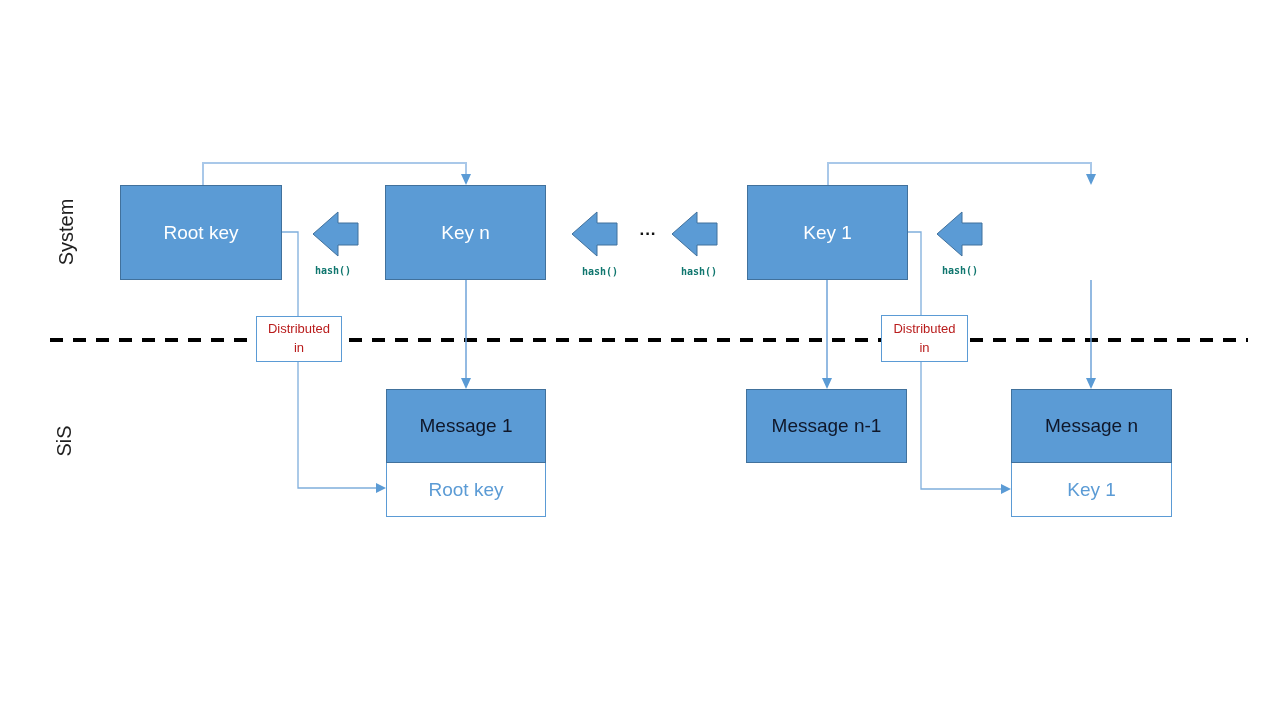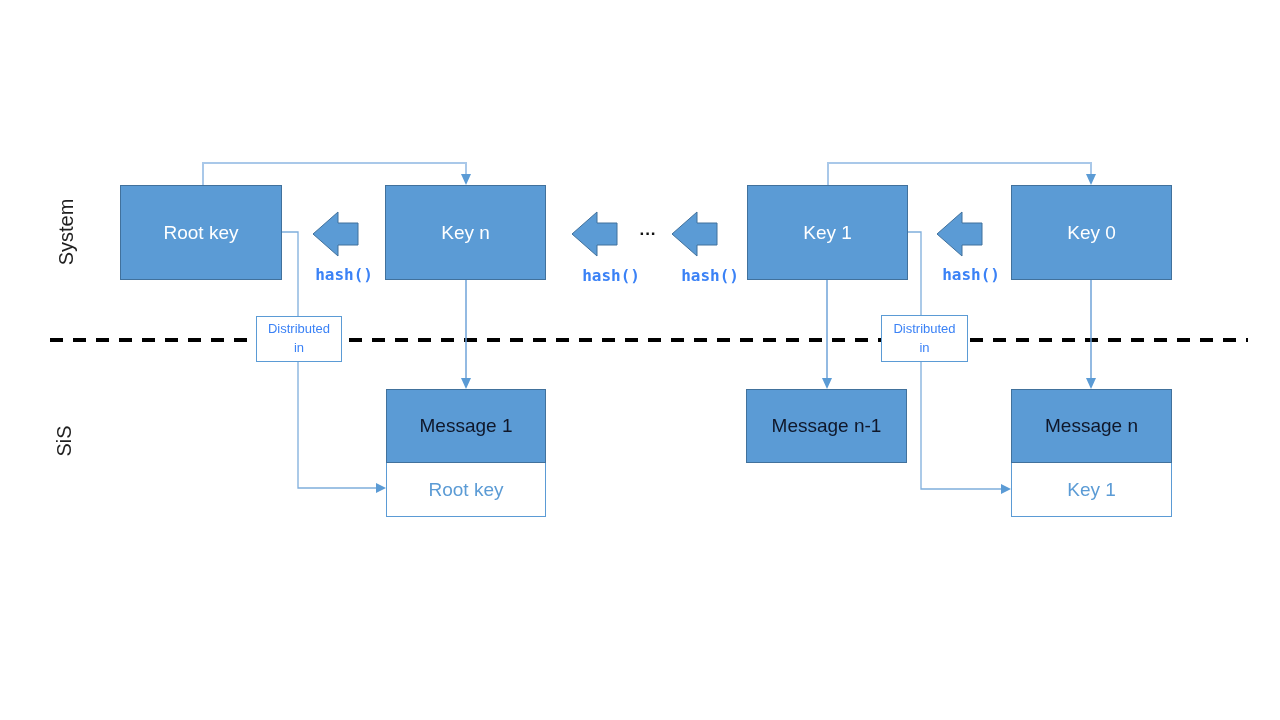--- a/index.html
+++ b/index.html
@@ -81,40 +81,40 @@
     align-items: center;
     justify-content: center;
   }
 
   
   .distbox {
     position: absolute;
     box-sizing: border-box;
     background: #ffffff;
     border: 1px solid #5b9bd5;
-    color: #3b82f6;
+    color: #b91c1c;
     font-size: 13px;
     line-height: 1.45;
     text-align: center;
     display: flex;
     align-items: center;
     justify-content: center;
     padding: 2px 6px;
     z-index: 3;
   }
 
   
   .hash-label {
     position: absolute;
     width: 80px;
-    text-align: right;
+    text-align: center;
     font-family: "DejaVu Sans Mono", monospace;
     font-weight: 600;
-    font-size: 16px;
-    color: #3b82f6;
+    font-size: 10px;
+    color: #0f766e;
     z-index: 2;
   }
 
   .ellipsis-label {
     position: absolute;
     left: 630px;
     top: 220px;
     width: 36px;
     text-align: center;
     font-size: 17px;
@@ -159,21 +159,20 @@
     <polygon points="672,234 697,212 697,223 717,223 717,245 697,245 697,256" fill="#5b9bd5" stroke="#41719c" stroke-width="1"></polygon>
     <polygon points="937,234 962,212 962,223 982,223 982,245 962,245 962,256" fill="#5b9bd5" stroke="#41719c" stroke-width="1"></polygon>
   </svg>
 
   <div class="section-label" style="left:-4px; top:218px;">System</div>
   <div class="section-label" style="left:-6px; top:427px;">SiS</div>
 
   <div class="keybox" style="left:120px; width:162px;">Root key</div>
   <div class="keybox" style="left:385px; width:161px;text-align:center;">Key n</div>
   <div class="keybox" style="left:747px; width:161px;">Key 1</div>
-  <div class="keybox" style="left:1011px; width:161px;">Key 0</div>
 
   <div class="hash-label" style="left:293px; top:265px;">hash()</div>
   <div class="hash-label" style="left:560px; top:266px;">hash()</div>
   <div class="hash-label" style="left:659px; top:266px;">hash()</div>
   <div class="hash-label" style="left:920px; top:265px;">hash()</div>
 
   <div class="ellipsis-label">...</div>
 
   <div class="distbox" style="left:256px; top:316px; width:86px; height:46px;">Distributed in</div>
   <div class="distbox" style="left:881px; top:315px; width:87px; height:47px;">Distributed in</div>

